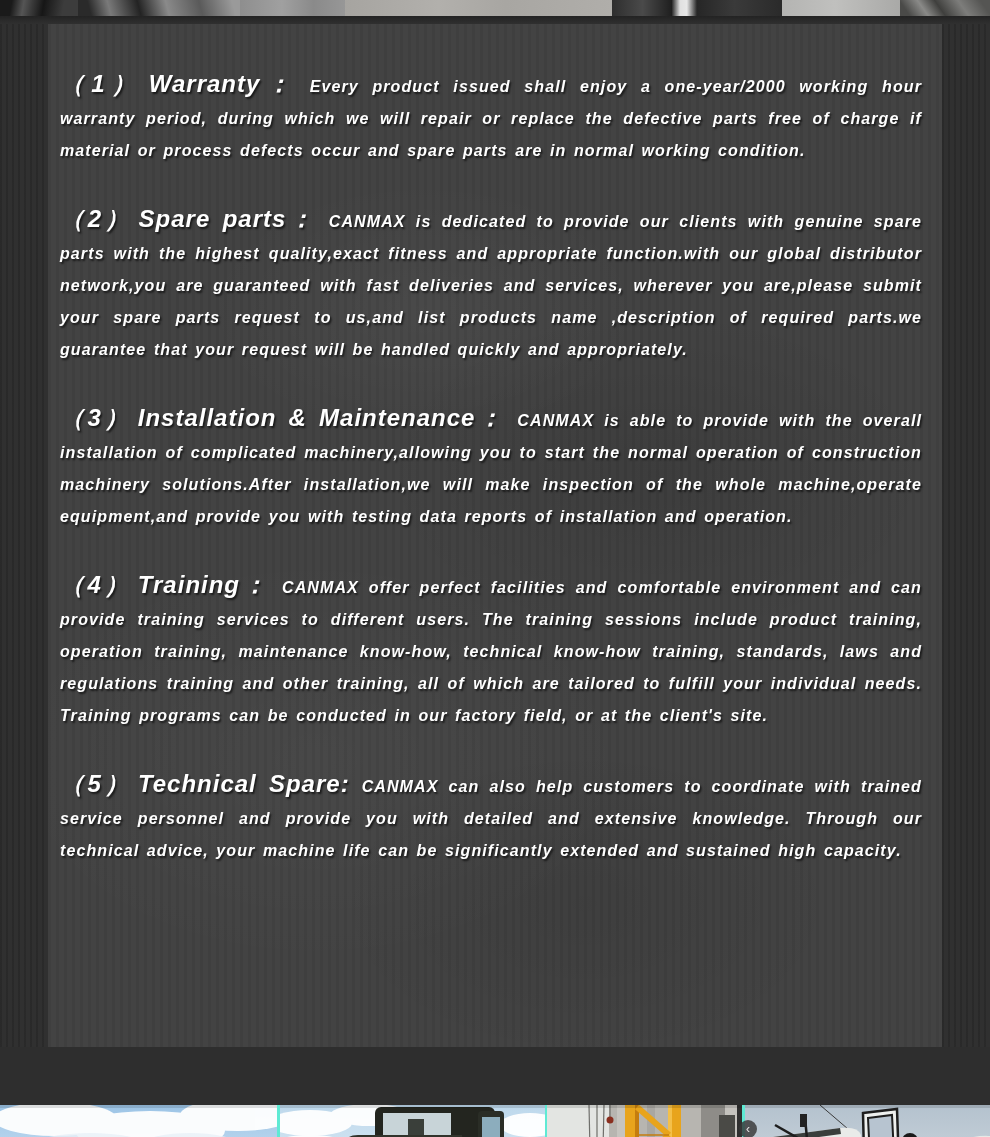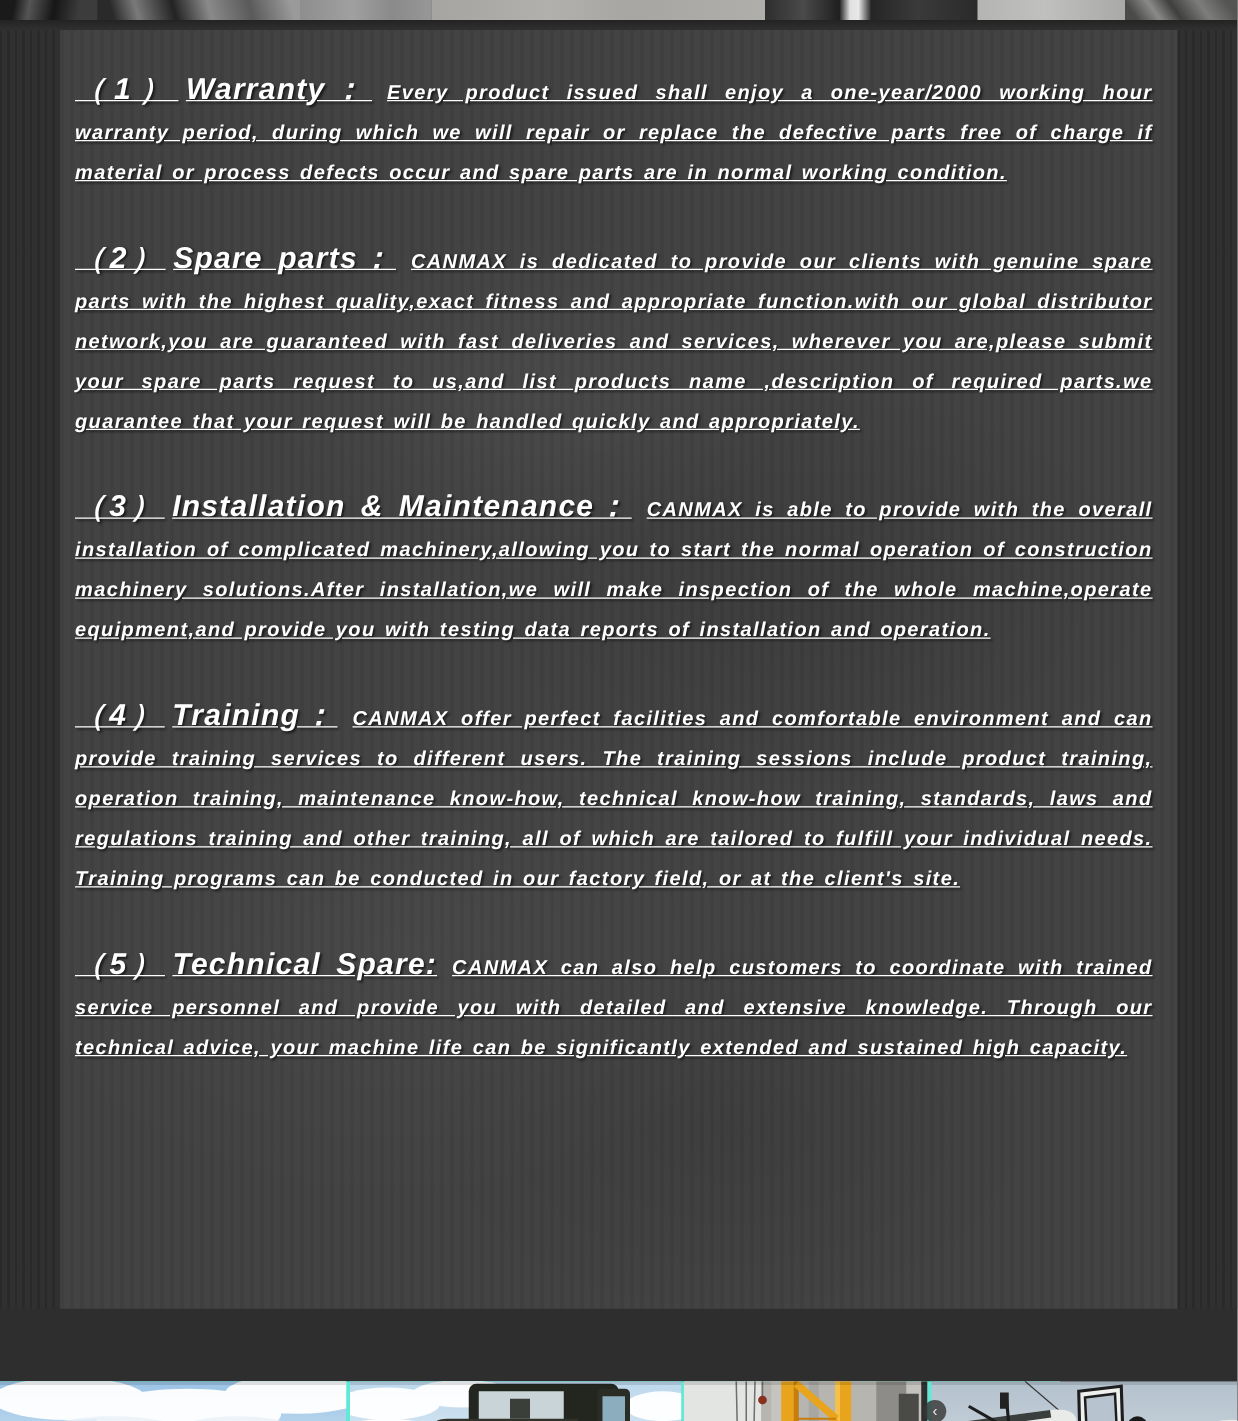--- a/index.html
+++ b/index.html
@@ -29,25 +29,24 @@
     background:
       radial-gradient(220px 130px at 42% 28%,rgba(255,255,255,.035),transparent),
       radial-gradient(280px 170px at 68% 44%,rgba(0,0,0,.09),transparent),
       radial-gradient(320px 210px at 30% 72%,rgba(255,255,255,.028),transparent),
       radial-gradient(260px 160px at 60% 86%,rgba(0,0,0,.07),transparent),
       repeating-linear-gradient(90deg,rgba(0,0,0,.035) 0 3px,rgba(255,255,255,.012) 3px 8px),
       #414141;
   }
   .content{padding:32px 20px 0 12px;}
   .section{
-    margin:0 0 36px 0;text-align:justify;color:#ffffff;
+    margin:12px 0 36px 0;text-align:justify;color:#ffffff;
     font-style:italic;font-weight:700;font-size:16px;line-height:32px;
     letter-spacing:1.1px;word-spacing:2px;
     text-shadow:1.5px 1.5px 2px rgba(0,0,0,.65);
-    text-decoration:underline;
   }
   .sec-num,.sec-title{font-size:24px;letter-spacing:1px;}
   .sec-num{margin-right:6px;}
   .sec-title{margin-right:12px;}
   
   .bottom-strip{position:absolute;left:0;top:1105px;width:848px;height:90px;background:#5eead4;}
   .bottom-strip svg{position:absolute;top:0;height:90px;display:block;}
   .bp1{left:0;width:277px;}
   .bp2{left:280px;width:265px;}
   .bp3{left:547px;width:195px;}

